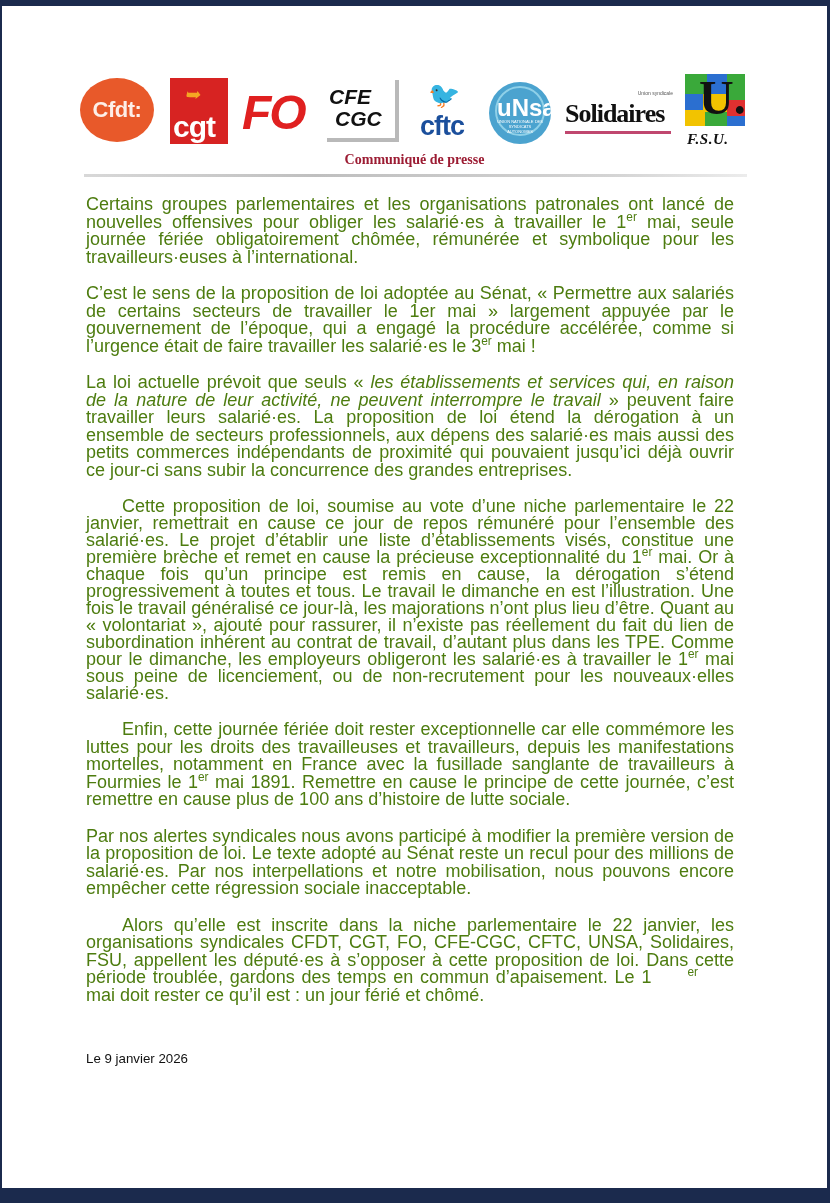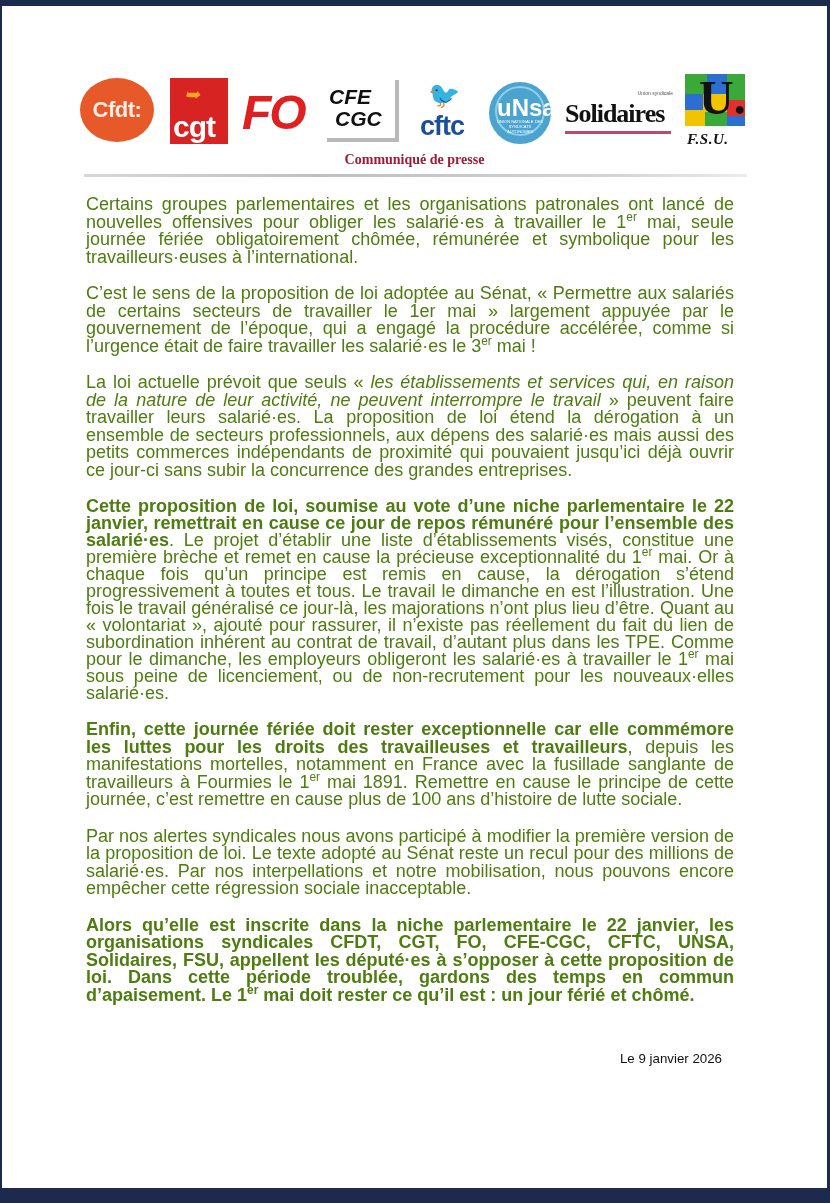--- a/index.html
+++ b/index.html
@@ -269,42 +269,42 @@
   }
   p.para {
     margin: 0 0 19px 0;
     font-size: 18px;
     line-height: 17.5px;
     color: #4d7c0f;
     text-align: justify;
     font-family: "Liberation Sans", sans-serif;
   }
   p.para.tight { line-height: 17px; }
-  .b { font-weight: bold; }
+  .b { font-weight: normal; margin-left: 36px; }
   .i { font-style: italic; }
   sup {
     font-size: 0.66em;
     vertical-align: super;
     line-height: 0;
   }
   #doc-title {
     margin: 0 0 20px 0;
     font-size: 13.6px;
     line-height: 18px;
     font-weight: bold;
     color: #000000;
     text-align: justify;
     font-family: "Liberation Sans", sans-serif;
   }
   #sign-date {
     margin: 46px 0 0 0;
     font-size: 13.3px;
     line-height: 17px;
     color: #111111;
-    text-align: right;
+    text-align: left;
     padding-right: 12px;
     font-family: "Liberation Sans", sans-serif;
   }
 </style>
 </head>
 <body>
 
 <div id="page">
 
   <div id="press-kicker">Communiqué de presse</div>

